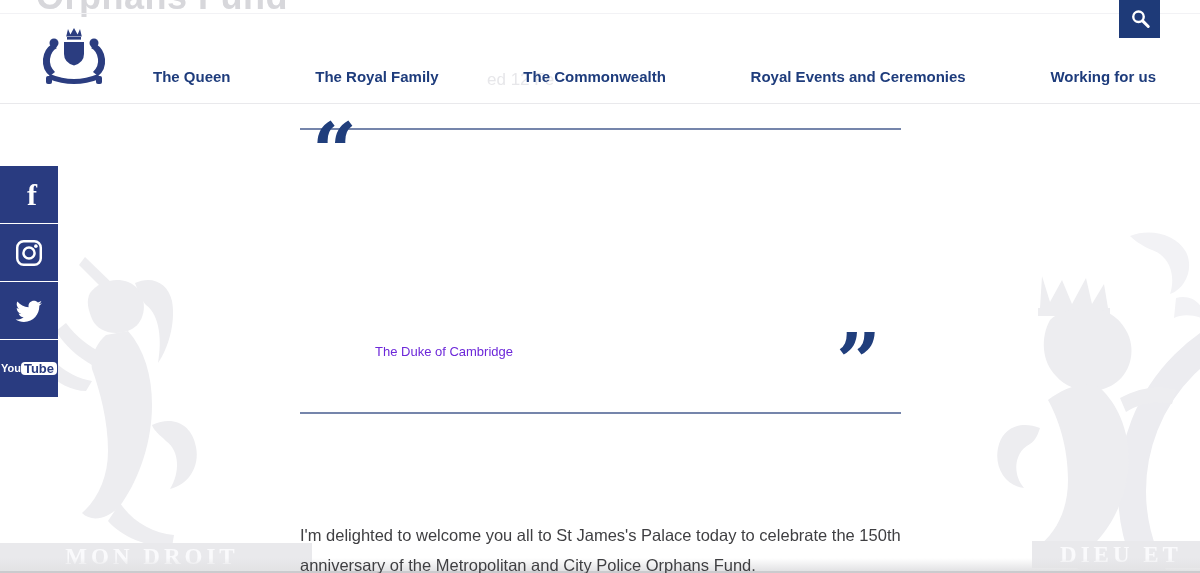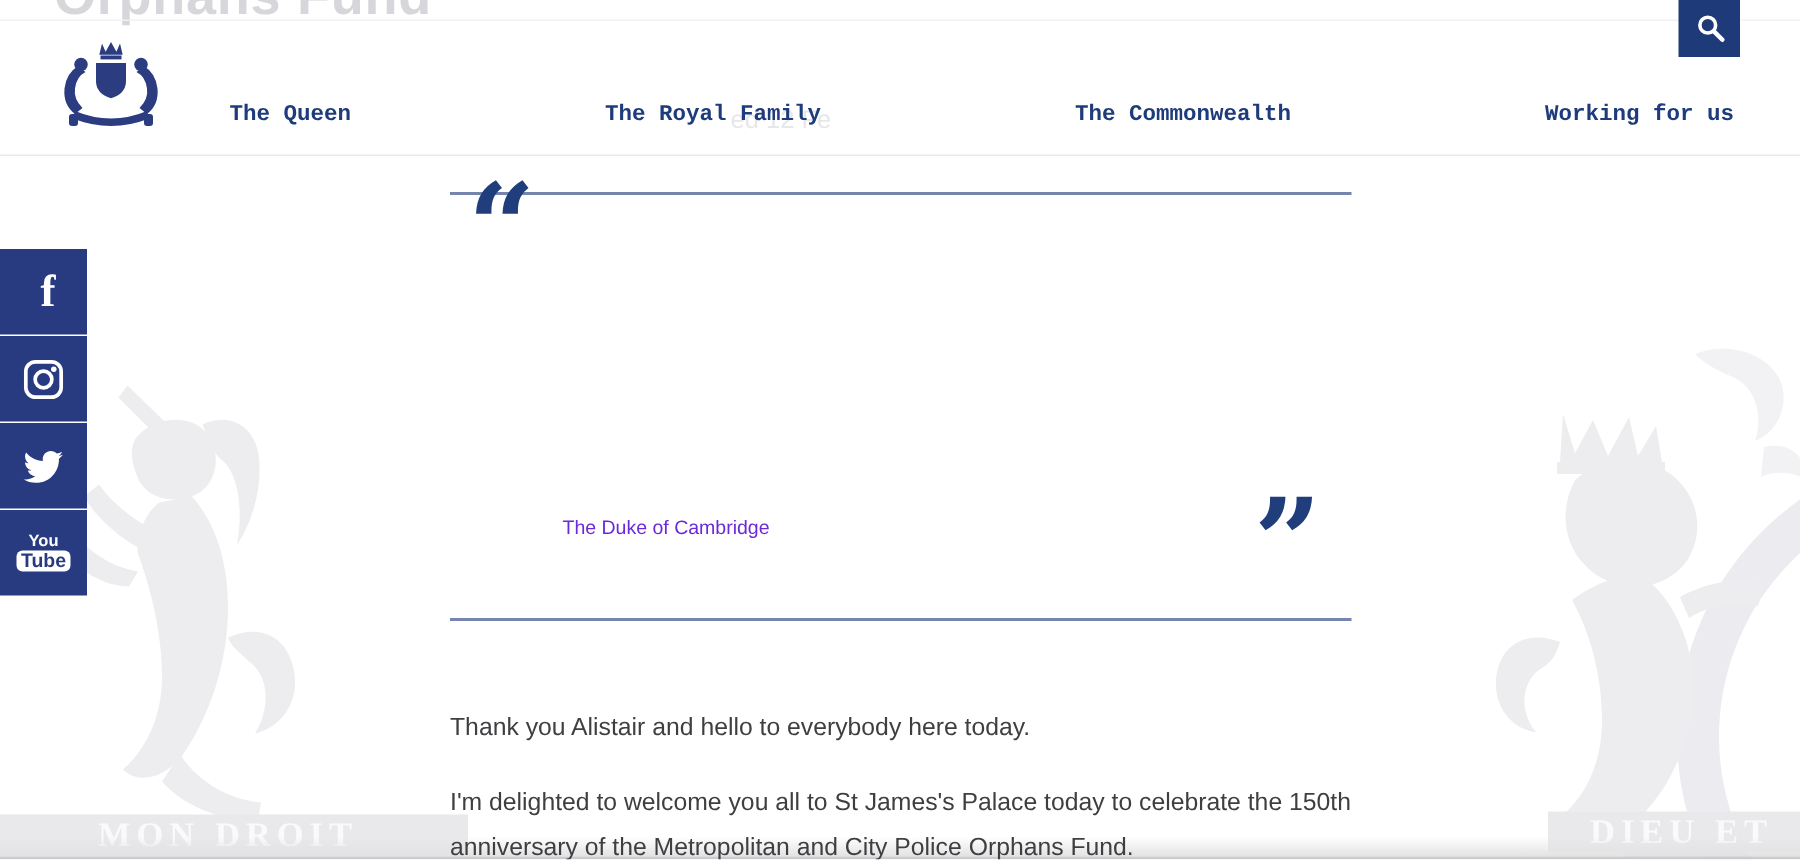--- a/index.html
+++ b/index.html
@@ -23,32 +23,32 @@
 
   
   .header{position:absolute;left:0;top:0;width:1200px;height:103px;background:rgba(255,255,255,.96);
           border-bottom:1px solid #e9e9ec;overflow:hidden;z-index:5;}
   .header-topline{position:absolute;left:0;top:13px;width:100%;height:1px;background:#f2f2f5;}
   .heading-frag{position:absolute;left:36px;top:-24px;font-size:36px;font-weight:bold;
                 color:#d7d7db;letter-spacing:.5px;white-space:nowrap;}
   .published-frag{position:absolute;left:487px;top:70px;font-size:17px;color:#e7e7ea;}
   .logo{position:absolute;left:38px;top:24px;width:72px;height:66px;}
   .nav{position:absolute;left:153px;right:44px;top:68px;display:flex;
-       justify-content:space-between;align-items:center;font-family:Liberation Mono, monospace;}
+       justify-content:space-between;align-items:center;}
   .nav-item{font-size:15px;font-weight:bold;color:#1e3c7c;cursor:pointer;white-space:nowrap;}
   .search-btn{position:absolute;right:40px;top:0;width:41px;height:38px;background:#1e3a78;
               display:flex;align-items:center;justify-content:center;cursor:pointer;z-index:6;}
 
   
   .social{position:absolute;left:0;top:166px;z-index:6;}
   .social-sq{width:58px;height:57px;background:#293b80;margin-bottom:1px;
              display:flex;align-items:center;justify-content:center;cursor:pointer;}
   .fb-glyph{color:#fff;font-weight:bold;font-size:30px;font-family:"Liberation Serif",serif;
             transform:translateX(3px);}
-  .yt{display:flex;flex-direction:column;align-items:center;line-height:1.05;}
+  .yt{display:flex;flex-direction:row;align-items:center;line-height:1.05;}
   .yt-you{color:#fff;font-weight:bold;font-size:11px;}
   .yt-tube{background:#fff;color:#293b80;font-weight:bold;font-size:13px;
            border-radius:4px;padding:0 3px;}
 
   
   .content{position:absolute;inset:0;z-index:2;}
   .quote-rule{position:absolute;left:300px;width:601px;height:2px;background:#7585ab;}
   .rule-top{top:128px;} .rule-bottom{top:412px;}
   .qmark{position:absolute;font-family:"DejaVu Serif",serif;font-weight:bold;
          font-size:78px;line-height:60px;color:#203e7c;}
@@ -110,21 +110,20 @@
 
   <div class="bottom-shade"></div>
 
   <div class="content">
     <div class="quote-rule rule-top"></div>
     <div class="qmark q-open">“</div>
     <div class="attribution">The Duke of Cambridge</div>
     <div class="qmark q-close">”</div>
     <div class="quote-rule rule-bottom"></div>
 
-    <p class="para p1">Thank you Alistair and hello to everybody here today.</p>
     <p class="para p2">I'm delighted to welcome you all to St James's Palace today to celebrate the 150th
 anniversary of the Metropolitan and City Police Orphans Fund.</p>
   </div>
 
   <div class="header">
     <div class="heading-frag">Orphans Fund</div>
     <div class="header-topline"></div>
     <div class="published-frag">ed 12 Fe</div>
 
     <div class="logo">
@@ -141,20 +140,21 @@
           <rect x="8" y="52" width="6" height="8" rx="2"></rect>
           <rect x="58" y="52" width="6" height="8" rx="2"></rect>
         </g>
       </svg>
     </div>
 
     <div class="nav">
       <span class="nav-item">The Queen</span>
       <span class="nav-item">The Royal Family</span>
       <span class="nav-item">The Commonwealth</span>
+      <span class="nav-item">Royal Events and Ceremonies</span>
       <span class="nav-item">Working for us</span>
     </div>
   </div>
 
   <div class="search-btn">
     <svg width="24" height="24" viewBox="0 0 32 32">
       <circle cx="14" cy="13" r="7" fill="none" stroke="#ffffff" stroke-width="3.2"></circle>
       <line x1="19.5" y1="18.5" x2="27" y2="26" stroke="#ffffff" stroke-width="4" stroke-linecap="round"></line>
     </svg>
   </div>

